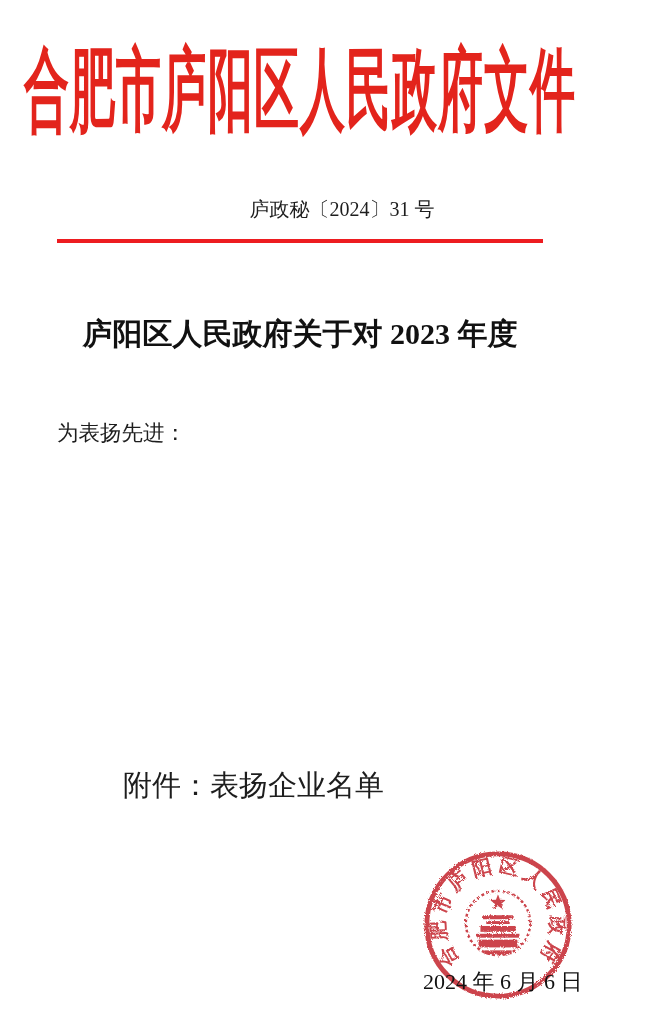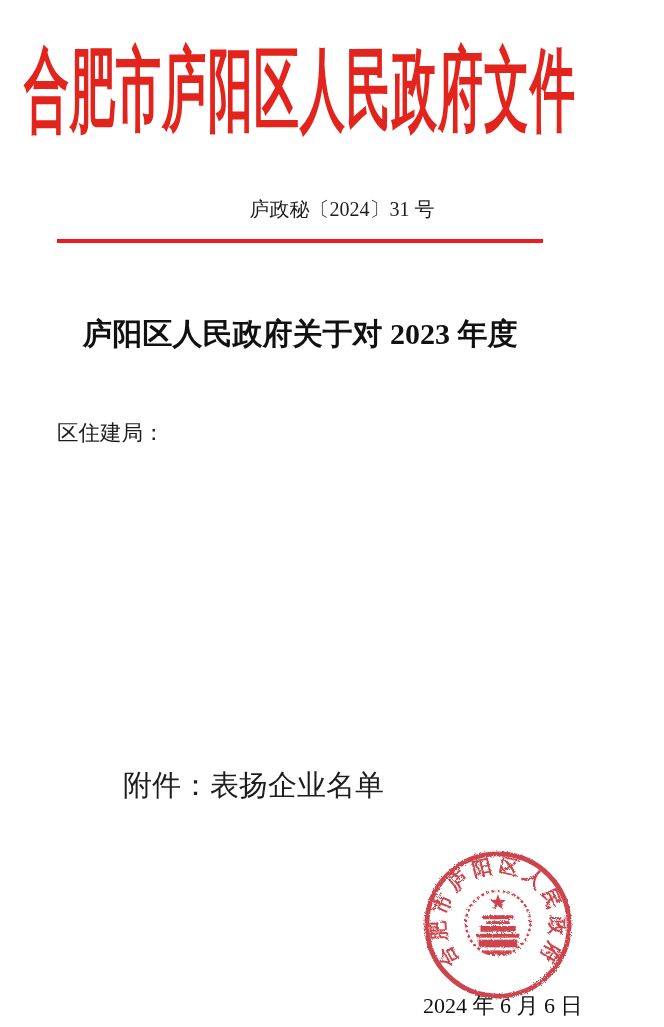--- a/index.html
+++ b/index.html
@@ -72,21 +72,21 @@
   .seal-stroke{stroke:var(--seal-red);}
   .seal-fill{fill:var(--seal-red);}
   .seal-text{
     font-family:"Liberation Serif","DejaVu Serif",serif;
     font-size:20px;
     font-weight:bold;
     letter-spacing:5px;
     fill:var(--seal-red);
   }
   .date{
-    position:absolute;top:991px;left:423px;
+    position:absolute;top:967px;left:423px;
     font-size:22px;
     color:#111;
     white-space:nowrap;
     z-index:5;
   }
 </style>
 </head>
 <body>
 
 <div class="page">
@@ -95,21 +95,21 @@
 
   <div class="doc-number">庐政秘〔2024〕31 号</div>
 
   <div class="red-line"></div>
 
   <h1 class="title">
     <div>庐阳区人民政府关于对 2023 年度</div>
   </h1>
 
   <div class="body">
-    <p>区住建局：</p>
+    <p>为表扬先进：</p>
   </div>
 
   <div class="attachment">附件：表扬企业名单</div>
 
   <svg class="seal" viewBox="0 0 160 160">
     <defs>
       <filter id="stamp-rough" x="-10%" y="-10%" width="120%" height="120%">
         <feTurbulence type="fractalNoise" baseFrequency="0.9" numOctaves="2" result="n"></feTurbulence>
         <feDisplacementMap in="SourceGraphic" in2="n" scale="3.5"></feDisplacementMap>
       </filter>

